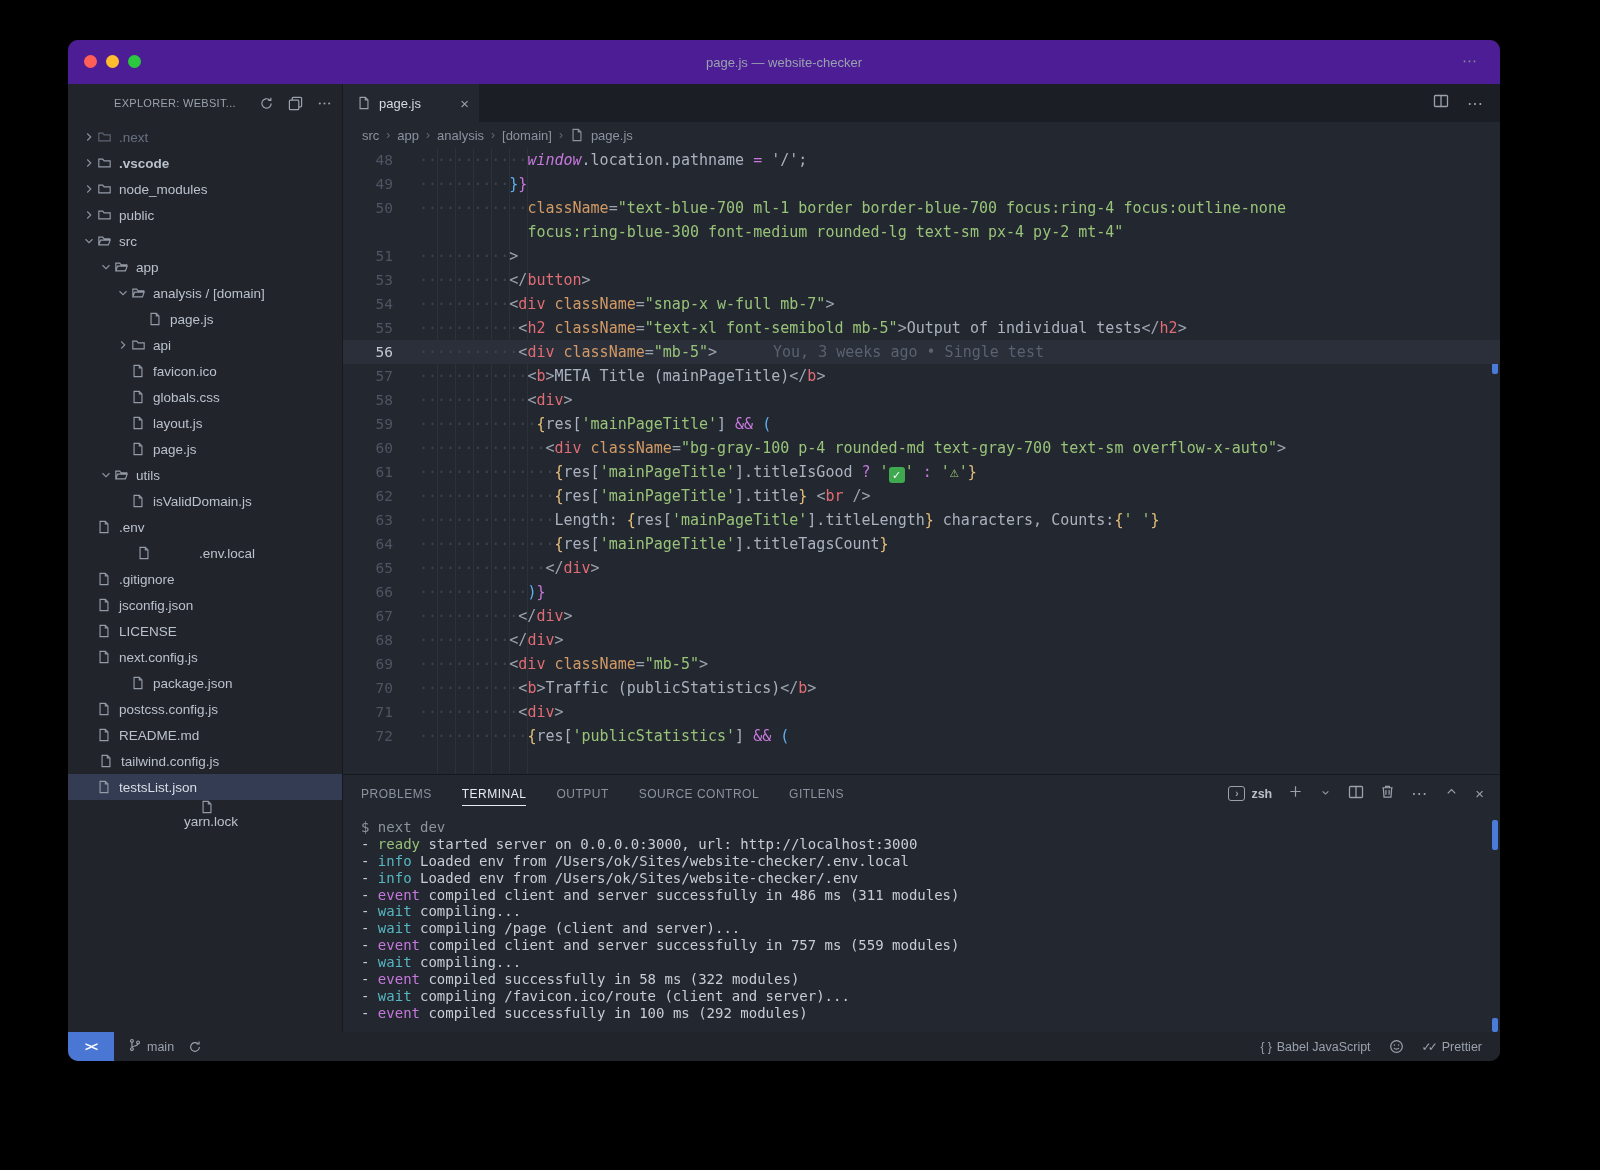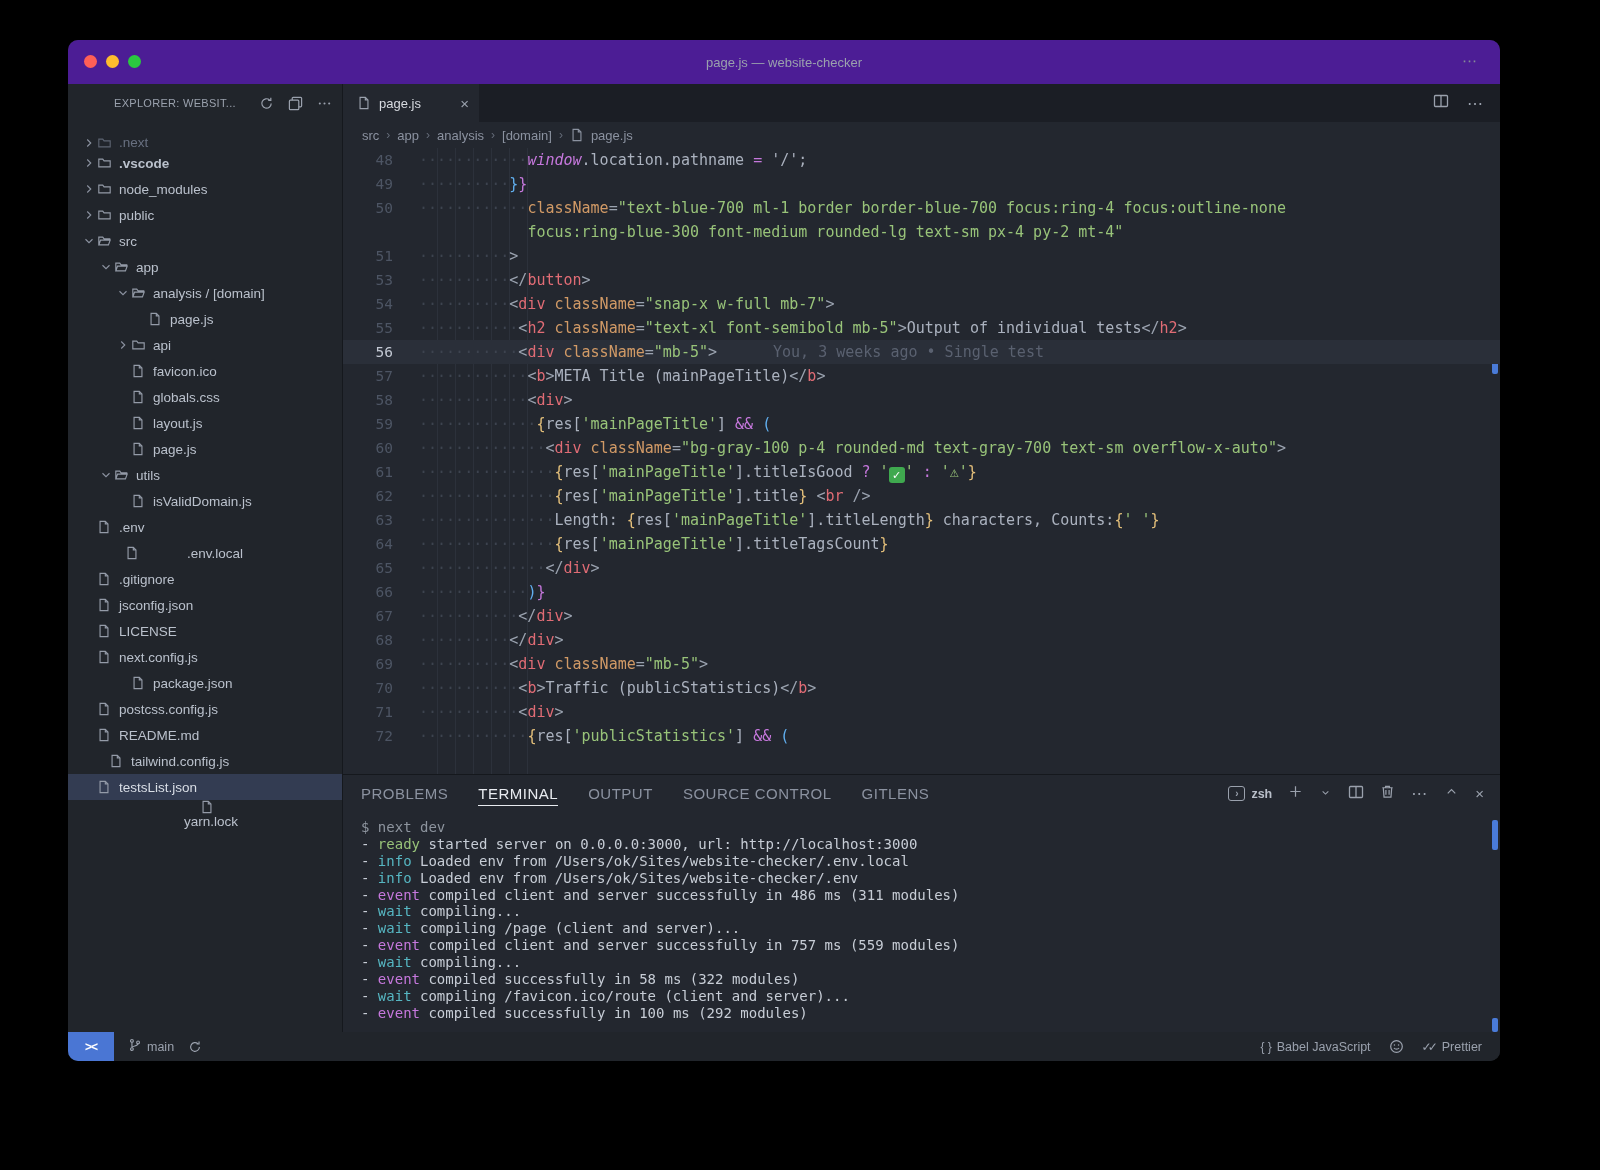--- a/index.html
+++ b/index.html
@@ -71,21 +71,21 @@
   .t-check { display:inline-block; width:16px; height:16px; background:#3fa94f; border-radius:3px;
     color:#fff; font-size:11px; line-height:16px; text-align:center; vertical-align:-2px;
     font-family:"Liberation Sans",sans-serif; }
   .blame { color:#5a6170; margin-left:56px; }
   .ed-scroll { position:absolute; right:2px; width:6px; background:#4a7bd8; border-radius:2px; }
 
   
   .panel { height:258px; flex:0 0 auto; border-top:1px solid #15181d; background:#23272f;
     display:flex; flex-direction:column; position:relative; }
   .panel-tabs { height:37px; display:flex; align-items:center; gap:30px; padding:0 18px; flex:0 0 auto; }
-  .ptab { color:#8b92a0; font-size:15px; letter-spacing:.5px; height:37px; display:flex; align-items:center; position:relative; }
+  .ptab { color:#8b92a0; font-size:12px; letter-spacing:.5px; height:37px; display:flex; align-items:center; position:relative; }
   .ptab.active { color:#e8ebf0; }
   .ptab.active::after { content:""; position:absolute; left:0; right:0; bottom:6px; height:1px; background:#e8ebf0; }
   .panel-actions { position:absolute; right:16px; top:0; height:37px; display:flex; align-items:center; gap:16px; color:#9aa1ad; }
   .term-chip { display:flex; align-items:center; gap:6px; color:#b9bfc9; font-size:12.5px; font-weight:bold; }
   .chip-box { width:17px; height:15px; border:1.4px solid #9aa1ad; border-radius:3px; display:flex;
     align-items:center; justify-content:center; color:#9aa1ad; font-size:10px; font-weight:bold; }
   .term { flex:1; padding:7px 0 0 18px; font-family:"DejaVu Sans Mono",monospace; font-size:14px; overflow:hidden; }
   .tl { height:16.9px; line-height:16.9px; white-space:pre; }
   .tfg { color:#c7cdd6; } .tdim { color:#8d949e; }
   .tgrn { color:#98c379; } .tcyn { color:#56b6c2; } .tmag { color:#c678dd; }
@@ -136,21 +136,21 @@
             <span>
               <svg width="15" height="15" viewBox="0 0 16 16" fill="none" stroke="currentColor" stroke-width="1.3">
                 <circle cx="3" cy="8" r="1.1" fill="currentColor" stroke="none"></circle>
                 <circle cx="8" cy="8" r="1.1" fill="currentColor" stroke="none"></circle>
                 <circle cx="13" cy="8" r="1.1" fill="currentColor" stroke="none"></circle>
               </svg>
             </span>
           </span>
       </div>
       <div class="tree" id="tree">
-          <div class="trow dim" style="padding-left: 12px; align-items: flex-end;">
+          <div class="trow dim" style="padding-left: 12px;">
             <span class="chev">
               <svg width="14" height="14" viewBox="0 0 16 16" fill="none" stroke="currentColor" stroke-width="1.3">
                 <path d="M6 4l4 4-4 4"></path>
               </svg>
             </span>
             <span class="ficon">
               <svg width="15" height="14" viewBox="0 0 16 16" fill="none" stroke="currentColor" stroke-width="1.3">
                 <path d="M1.5 3.5h4.5l1.5 2h7v7h-13z"></path>
               </svg>
             </span>
@@ -323,21 +323,21 @@
           <div class="trow" style="padding-left: 12px;">
             <span class="chev"></span>
             <span class="ficon">
               <svg width="14" height="14" viewBox="0 0 16 16" fill="none" stroke="currentColor" stroke-width="1.3">
                 <path d="M3.5 1.5h6l3 3v10h-9z"></path>
                 <path d="M9.5 1.5v3h3"></path>
               </svg>
             </span>
             <span>.env</span>
           </div>
-          <div class="trow" style=" gap: 40px;">
+          <div class="trow" style="padding-left: 12px; gap: 40px;">
             <span class="chev"></span>
             <span class="ficon">
               <svg width="14" height="14" viewBox="0 0 16 16" fill="none" stroke="currentColor" stroke-width="1.3">
                 <path d="M3.5 1.5h6l3 3v10h-9z"></path>
                 <path d="M9.5 1.5v3h3"></path>
               </svg>
             </span>
             <span>.env.local</span>
           </div>
           <div class="trow" style="padding-left: 12px;">
@@ -403,21 +403,21 @@
           <div class="trow" style="padding-left: 12px;">
             <span class="chev"></span>
             <span class="ficon">
               <svg width="14" height="14" viewBox="0 0 16 16" fill="none" stroke="currentColor" stroke-width="1.3">
                 <path d="M3.5 1.5h6l3 3v10h-9z"></path>
                 <path d="M9.5 1.5v3h3"></path>
               </svg>
             </span>
             <span>README.md</span>
           </div>
-          <div class="trow" style="padding-left: 24px;">
+          <div class="trow" style="padding-left: 14px;">
             <span class="chev"></span>
             <span class="ficon">
               <svg width="14" height="14" viewBox="0 0 16 16" fill="none" stroke="currentColor" stroke-width="1.3">
                 <path d="M3.5 1.5h6l3 3v10h-9z"></path>
                 <path d="M9.5 1.5v3h3"></path>
               </svg>
             </span>
             <span>tailwind.config.js</span>
           </div>
           <div class="trow selected" style="padding-left: 12px;">

